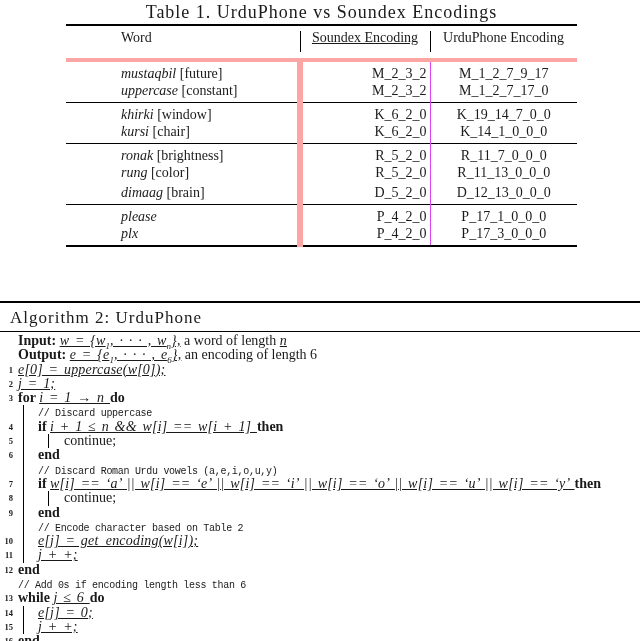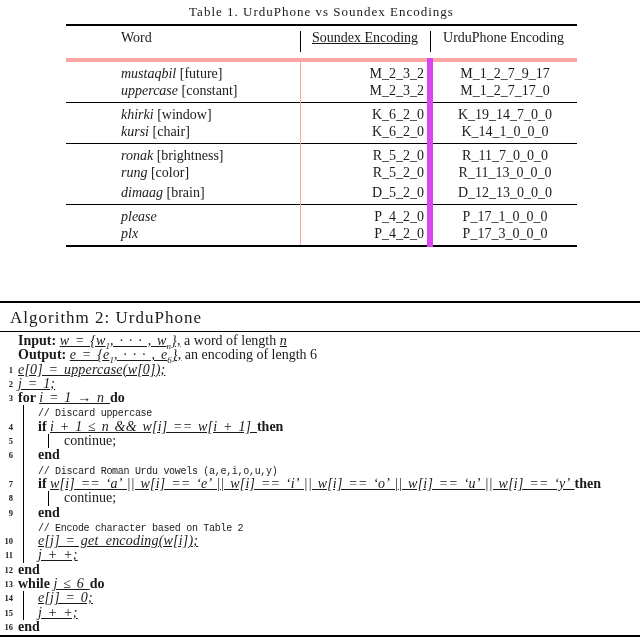--- a/index.html
+++ b/index.html
@@ -4,43 +4,43 @@
 <style>
   html, body { margin:0; padding:0; }
   body {
     width:640px; height:641px; background:#ffffff; color:#1a1a1a;
     font-family:"Liberation Serif", serif; position:relative; overflow:hidden;
   }
 
   
   .table-block { position:absolute; left:66px; top:2px; width:511px; }
   .caption {
-    text-align:center; font-size:13px; letter-spacing:1px;
+    text-align:center; font-size:18px; letter-spacing:1px;
     line-height:20px; margin-bottom:2px; white-space:nowrap;
   }
   table.enc-table {
     border-collapse:collapse; table-layout:fixed; width:511px;
     border-top:2px solid #000; border-bottom:2px solid #000;
     font-size:14px;
   }
   .enc-table th {
     font-weight:normal; padding:4px 0 12px 0; position:relative;
     vertical-align:middle; border-bottom:4px solid #fca5a5; font-size:14px;
   }
   .enc-table th.c1 { width:179px; text-align:left; padding-left:55px; }
   .enc-table th.c2 { width:130px; text-align:center;text-decoration:underline; }
   .enc-table th.c3 { text-align:center; }
   .enc-table th.c2::before, .enc-table th.c3::before {
     content:""; position:absolute; left:0; top:5px; bottom:6px; width:1px; background:#000;
   }
   .enc-table td { height:17px; line-height:17px; padding:0; }
   .enc-table td.c1 { padding-left:55px; }
   .enc-table td.c1 i { font-style:italic; }
-  .enc-table td.c2 { border-left:1px solid #fca5a5; text-align:right; padding-right:3px;margin-top:32px; }
-  .enc-table td.c3 { border-left:6px solid #d946ef; text-align:center; }
+  .enc-table td.c2 { border-left:6px solid #fca5a5; text-align:right; padding-right:3px;margin-top:32px; }
+  .enc-table td.c3 { border-left:1px solid #d946ef; text-align:center; }
   .enc-table tr.gfirst td { border-top:1px solid #000; padding-top:3px; }
   .enc-table tr.glast td { padding-bottom:3px; }
 
   
   .algo { position:absolute; left:0; top:301px; width:640px; }
   .algo-title {
     border-top:2px solid #000; border-bottom:1.5px solid #000;
     font-size:17px; letter-spacing:1px; line-height:19px;
     padding:5px 0 4px 10px; white-space:nowrap;
   }
@@ -145,20 +145,21 @@
         <div class="aline ind2"><span class="bar b1"></span><span class="bar b2"></span><span class="num">5</span><span class="txt"><span class="s-n">continue;</span></span></div>
         <div class="aline ind1"><span class="bar b1"></span><span class="num">6</span><span class="txt"><span class="s-kw">end</span></span></div>
         <div class="aline ind1"><span class="bar b1"></span><span class="txt"><span class="s-c">// Discard Roman Urdu vowels (a,e,i,o,u,y)</span></span></div>
         <div class="aline ind1"><span class="bar b1"></span><span class="num">7</span><span class="txt"><span class="s-kw">if </span><span class="s-m">w[i] == ‘a’ || w[i] == ‘e’ || w[i] == ‘i’ || w[i] == ‘o’ || w[i] == ‘u’ || w[i] == ‘y’ </span><span class="s-kw">then</span></span></div>
         <div class="aline ind2"><span class="bar b1"></span><span class="bar b2"></span><span class="num">8</span><span class="txt"><span class="s-n">continue;</span></span></div>
         <div class="aline ind1"><span class="bar b1"></span><span class="num">9</span><span class="txt"><span class="s-kw">end</span></span></div>
         <div class="aline ind1"><span class="bar b1"></span><span class="txt"><span class="s-c">// Encode character based on Table 2</span></span></div>
         <div class="aline ind1"><span class="bar b1"></span><span class="num">10</span><span class="txt"><span class="s-m">e[j] = get_encoding(w[i]);</span></span></div>
         <div class="aline ind1"><span class="bar b1"></span><span class="num">11</span><span class="txt"><span class="s-m">j + +;</span></span></div>
         <div class="aline ind0"><span class="num">12</span><span class="txt"><span class="s-kw">end</span></span></div>
+        <div class="aline ind0"><span class="txt"><span class="s-c">// Add 0s if encoding length less than 6</span></span></div>
         <div class="aline ind0"><span class="num">13</span><span class="txt"><span class="s-kw">while </span><span class="s-m">j ≤ 6 </span><span class="s-kw">do</span></span></div>
         <div class="aline ind1"><span class="bar b1"></span><span class="num">14</span><span class="txt"><span class="s-m">e[j] = 0;</span></span></div>
         <div class="aline ind1"><span class="bar b1"></span><span class="num">15</span><span class="txt"><span class="s-m">j + +;</span></span></div>
         <div class="aline ind0"><span class="num">16</span><span class="txt"><span class="s-kw">end</span></span></div>
       </div>
     <div class="algo-bottom-rule"></div>
   </section>
 
 </div>
 

